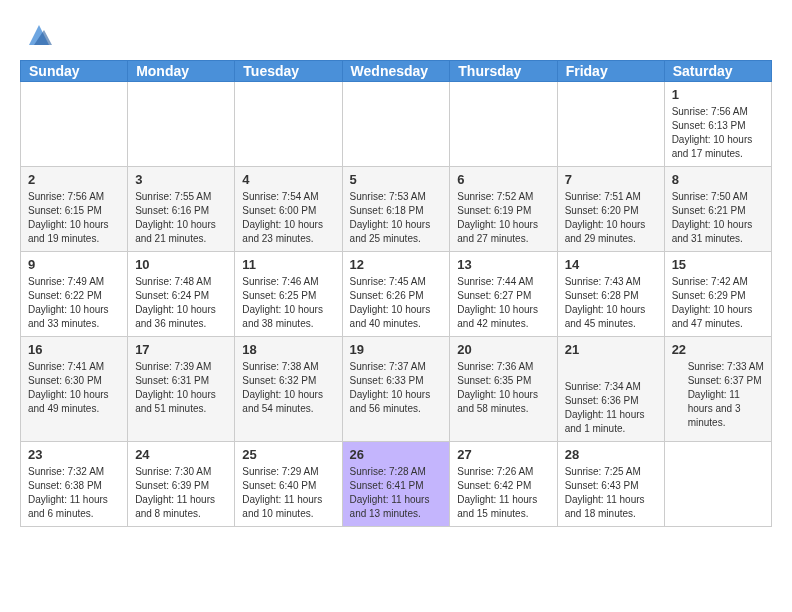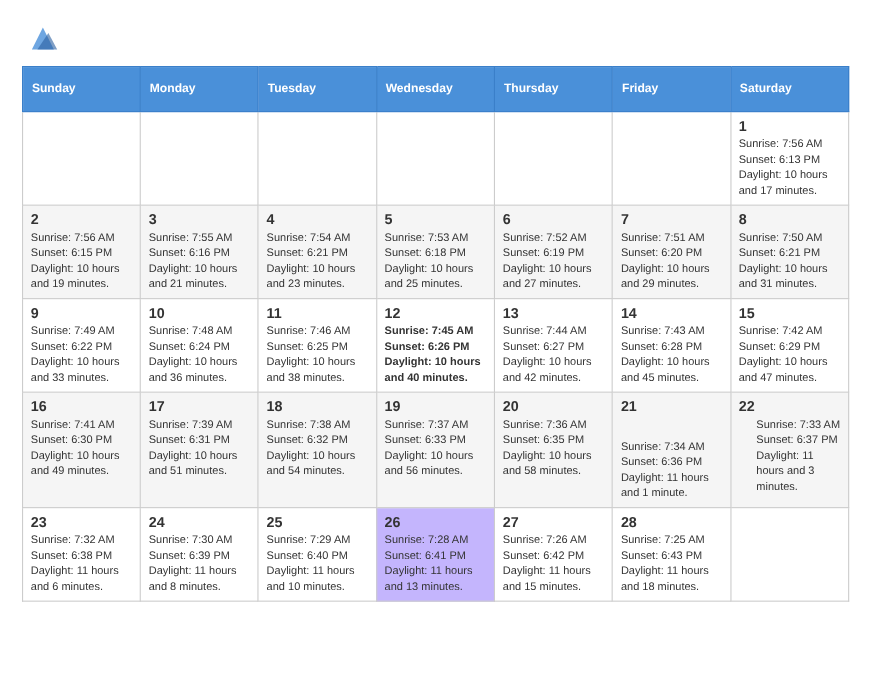--- a/index.html
+++ b/index.html
@@ -44,23 +44,23 @@
       color: #555;
     }
     .calendar {
       width: 100%;
       border-collapse: collapse;
       border: 1px solid #ccc;
     }
     .calendar th {
       background-color: #4a90d9;
       color: #fff;
-      font-size: 11px;
+      font-size: 14px;
       font-weight: bold;
-      padding: 14px 8px;
+      padding: 2px 8px;
       text-align: left;
       border: 1px solid #3a7fc9;
     }
     .calendar td {
       vertical-align: top;
       border: 1px solid #ccc;
       padding: 5px 7px;
       width: 108px;
       min-height: 80px;
       font-size: 10.5px;
@@ -147,21 +147,21 @@
         </td>
         <td style="background: rgb(245, 245, 245);">
           <span class="day-number">3</span>
           <div class="day-info" style="white-space: pre-line;">Sunrise: 7:55 AM
 Sunset: 6:16 PM
 Daylight: 10 hours and 21 minutes.</div>
         </td>
         <td style="background: rgb(245, 245, 245);">
           <span class="day-number">4</span>
           <div class="day-info" style="white-space: pre-line;">Sunrise: 7:54 AM
-Sunset: 6:21 PM
+Sunset: 6:00 PM
 Daylight: 10 hours and 23 minutes.</div>
         </td>
         <td style="background: rgb(245, 245, 245);">
           <span class="day-number">5</span>
           <div class="day-info" style="white-space: pre-line;">Sunrise: 7:53 AM
 Sunset: 6:18 PM
 Daylight: 10 hours and 25 minutes.</div>
         </td>
         <td style="background: rgb(245, 245, 245);">
           <span class="day-number">6</span>
@@ -196,21 +196,21 @@
 Daylight: 10 hours and 36 minutes.</div>
         </td>
         <td style="background: rgb(255, 255, 255);">
           <span class="day-number">11</span>
           <div class="day-info" style="white-space: pre-line;">Sunrise: 7:46 AM
 Sunset: 6:25 PM
 Daylight: 10 hours and 38 minutes.</div>
         </td>
         <td style="background: rgb(255, 255, 255);">
           <span class="day-number">12</span>
-          <div class="day-info" style="white-space: pre-line; font-weight: bold;">Sunrise: 7:45 AM
+          <div class="day-info" style="white-space: pre-line;">Sunrise: 7:45 AM
 Sunset: 6:26 PM
 Daylight: 10 hours and 40 minutes.</div>
         </td>
         <td style="background: rgb(255, 255, 255);">
           <span class="day-number">13</span>
           <div class="day-info" style="white-space: pre-line;">Sunrise: 7:44 AM
 Sunset: 6:27 PM
 Daylight: 10 hours and 42 minutes.</div>
         </td>
         <td style="background: rgb(255, 255, 255);">

